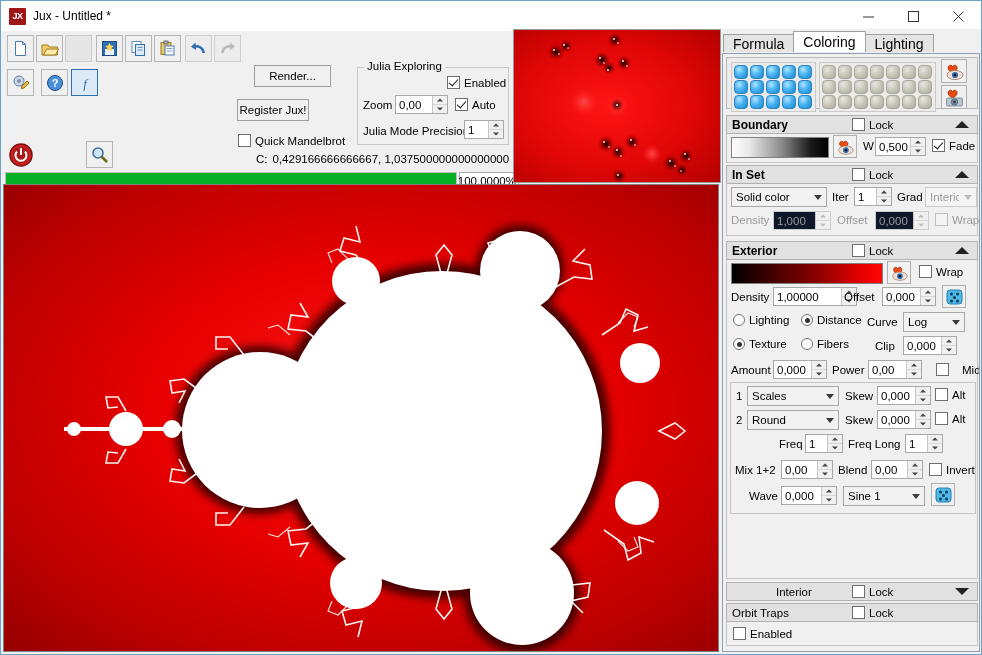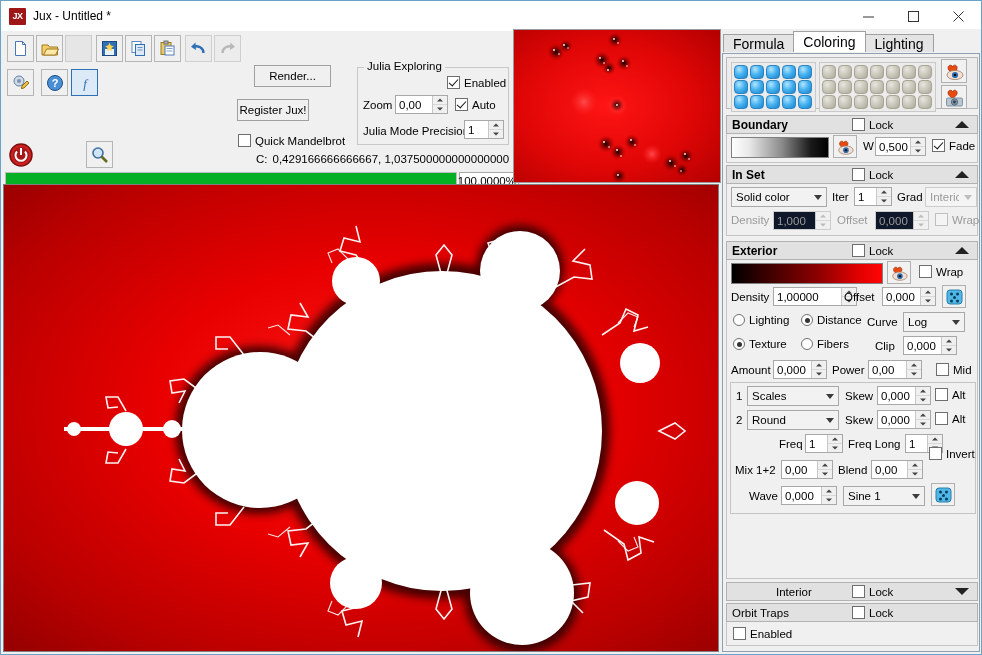--- a/index.html
+++ b/index.html
@@ -854,21 +854,21 @@
             </span>
         </div>
         <span class="abs lbl" style="left:105px; top:104px;">Power</span>
         <div class="abs field" style="left:141px; top:100px; width:54px;">
           <span class="val">0,00</span>
           <span class="spin">
               <i class="up"></i>
               <i class="dn"></i>
             </span>
         </div>
-        <span class="abs chk" style="left:209px; top:103px;">
+        <span class="abs chk" style="left:209px; top:103px;gap:9px;">
           <span class="chkbox"></span>
           <span>Mid</span>
         </span>
 
         <div class="abs" style="left:3px; top:122px; width:246px; height:132px; border:1px solid #c4c4c4;">
 
           <span class="abs lbl" style="left:5px; top:7px;">1</span>
           <div class="abs combo" style="left:16px; top:3px; width:92px;">
             <span class="cval">Scales</span>
             <span class="carrow"></span>
@@ -930,21 +930,21 @@
               </span>
           </div>
           <span class="abs lbl" style="left:107px; top:81px;">Blend</span>
           <div class="abs field" style="left:140px; top:77px; width:52px;">
             <span class="val">0,00</span>
             <span class="spin">
                 <i class="up"></i>
                 <i class="dn"></i>
               </span>
           </div>
-          <span class="abs chk" style="left:198px; top:64px;">
+          <span class="abs chk" style="left:198px; top:80px;">
             <span class="chkbox"></span>
             <span>Invert</span>
           </span>
 
           <span class="abs lbl" style="left:18px; top:107px;">Wave</span>
           <div class="abs field" style="left:50px; top:103px; width:56px;">
             <span class="val">0,000</span>
             <span class="spin">
                 <i class="up"></i>
                 <i class="dn"></i>

